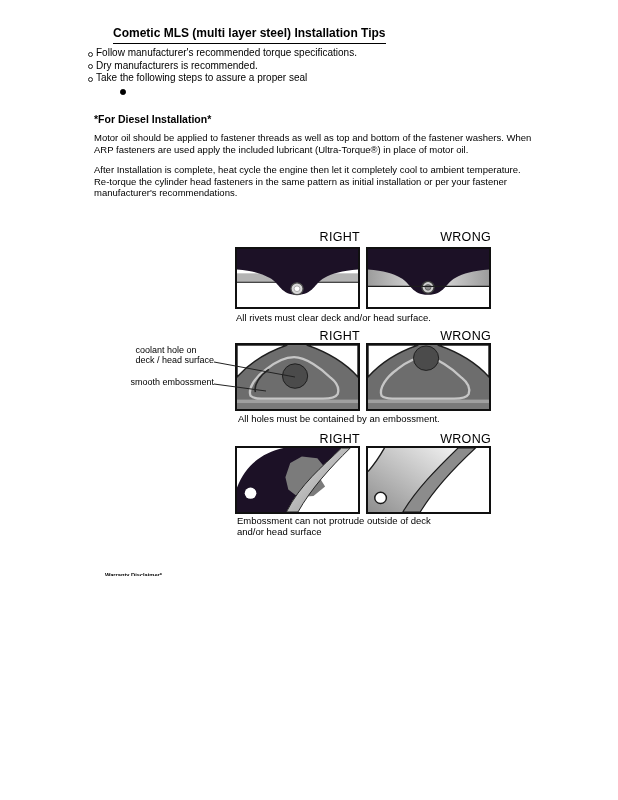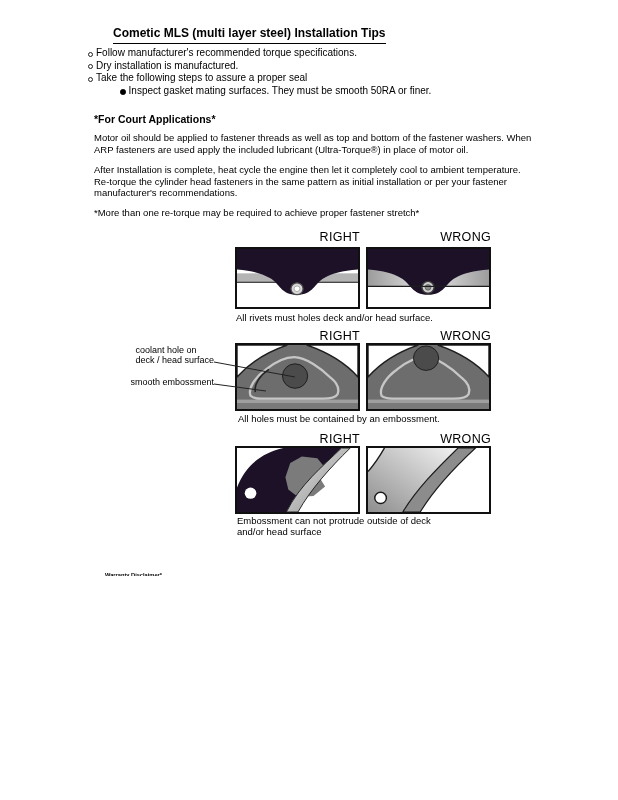--- a/index.html
+++ b/index.html
@@ -41,37 +41,35 @@
 
   <div class="title">Cometic MLS (multi layer steel) Installation Tips</div>
 
   <div class="bullets">
     <div class="bullet">
       <span class="dot"></span>
       <span>Follow manufacturer's recommended torque specifications.</span>
     </div>
     <div class="bullet">
       <span class="dot"></span>
-      <span>Dry installation is manufactured.</span>
+      <span>Dry manufacturers is recommended.</span>
     </div>
     <div class="bullet">
       <span class="dot"></span>
       <span>Take the following steps to assure a proper seal</span>
     </div>
     <div class="bullet sub">
       <span class="dot"></span>
-      <span>Inspect gasket mating surfaces.  They must be smooth 50RA or finer.</span>
     </div>
   </div>
 
   <div class="diesel">
-    <div class="dh">*For Court Applications*</div>
+    <div class="dh">*For Diesel Installation*</div>
     <p>Motor oil should be applied to fastener threads as well as top and bottom of the fastener washers. When ARP fasteners are used apply the included lubricant (Ultra-Torque®) in place of motor oil.</p>
     <p>After Installation is complete, heat cycle the engine then let it completely cool to ambient temperature. Re-torque the cylinder head fasteners in the same pattern as initial installation or per your fastener manufacturer's recommendations.</p>
-    <p>*More than one re-torque may be required to achieve proper fastener stretch*</p>
   </div>
 
   <div class="fig-label" style="top:230px;left:235px">RIGHT</div>
   <div class="fig-label" style="top:230px;left:366px">WRONG</div>
 
   <div class="fig-box" style="top:247px;left:235px">
     <svg viewBox="0 0 125 62" preserveAspectRatio="none">
       <rect x="0" y="0" width="125" height="62" fill="#ffffff"></rect>
       <rect x="0" y="26" width="125" height="10" fill="#b4b4b4"></rect>
       <line x1="0" y1="35.5" x2="125" y2="35.5" stroke="#1c1c1c" stroke-width="1.2"></line>
@@ -98,21 +96,21 @@
       <path d="M0,0 H125 V22 C108,23.5 99,26 90,31 C80,36.5 79,49 62,49 C45,49 44,36.5 34,31 C25,26 17,23.5 0,22 Z" fill="#1c1126"></path>
       <line x1="0" y1="40" x2="125" y2="40" stroke="#1c1c1c" stroke-width="1.3"></line>
       <g>
         <circle cx="62" cy="41" r="6.3" fill="#cfcfcf" stroke="#3a3a3a" stroke-width="1.4"></circle>
         <circle cx="62" cy="41" r="3" fill="#8a8a8a" stroke="#555555" stroke-width="0.8"></circle>
         <line x1="55" y1="40" x2="69" y2="40" stroke="#1c1c1c" stroke-width="1.3"></line>
       </g>
     </svg>
   </div>
 
-  <div class="caption" style="top:313px;left:236px">All rivets must holes deck and/or head surface.</div>
+  <div class="caption" style="top:313px;left:236px">All rivets must clear deck and/or head surface.</div>
 
   <div class="fig-label" style="top:329px;left:235px">RIGHT</div>
   <div class="fig-label" style="top:329px;left:366px">WRONG</div>
 
   <div class="annot" style="top:345px;right:404px">coolant hole on
 deck / head surface</div>
   <div class="annot" style="top:377px;right:404px">smooth embossment</div>
 
   <div class="fig-box tall" style="top:343px;left:235px">
     <svg viewBox="0 0 125 68" preserveAspectRatio="none">

